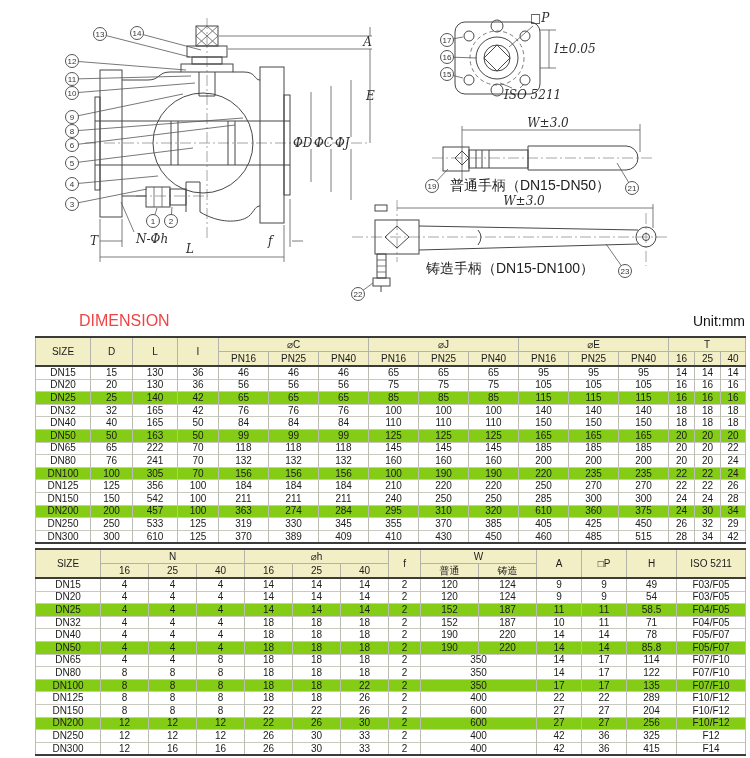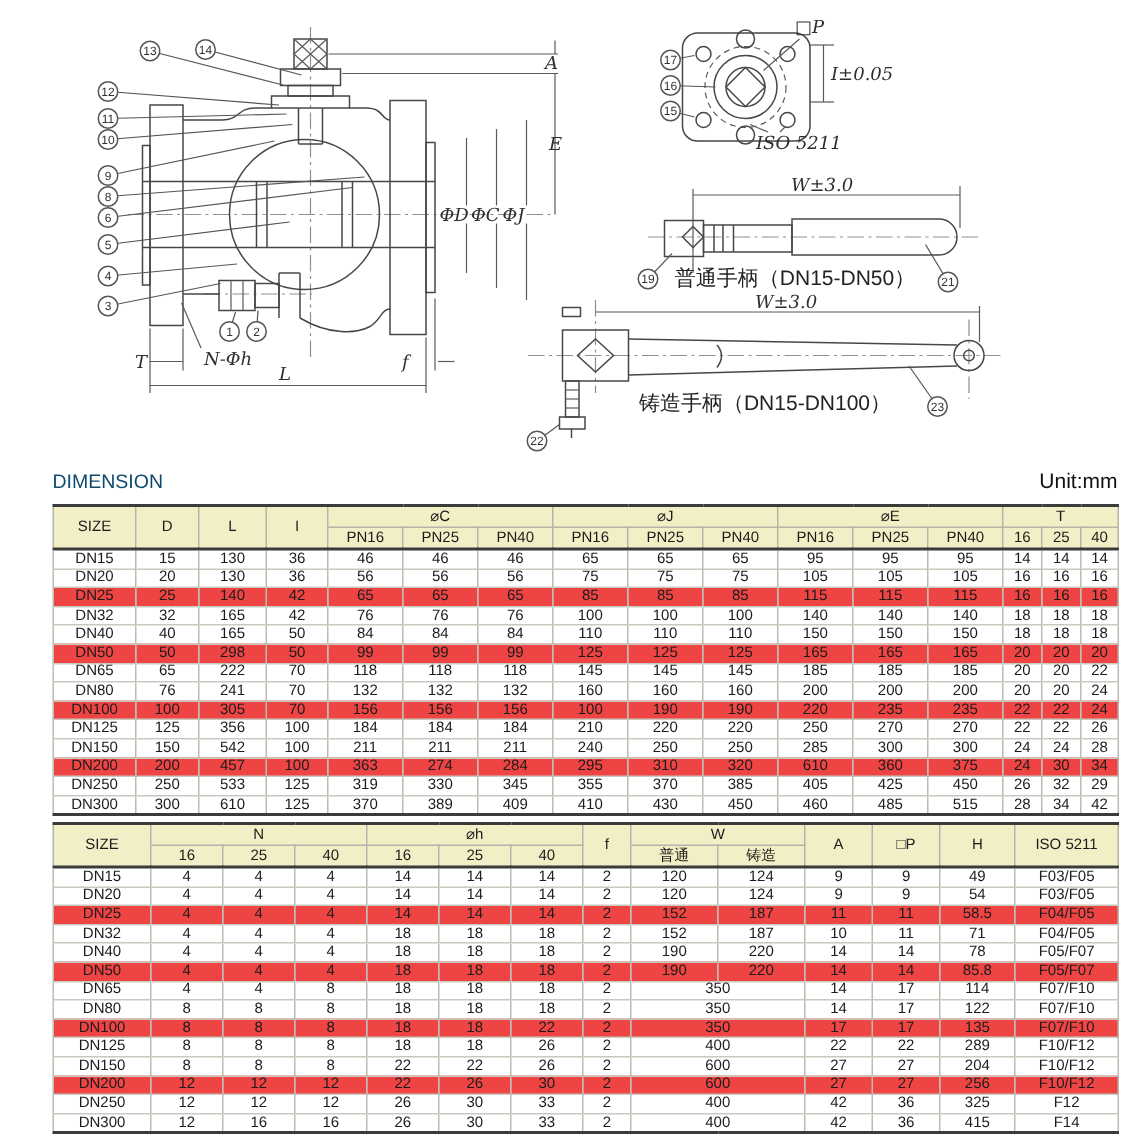--- a/index.html
+++ b/index.html
@@ -9,34 +9,34 @@
   .dwg{stroke:#474747;fill:none;stroke-width:1;}
   .thin{stroke:#5a5a5a;fill:none;stroke-width:0.8;}
   .cl{stroke:#8f8f8f;fill:none;stroke-width:0.8;stroke-dasharray:11 3 2 3;}
   text.lab{font:italic 12px "DejaVu Serif",serif;fill:#2e2e2e;stroke:none;}
   text.cap{font:14px "Liberation Sans",sans-serif;fill:#222;stroke:none;text-anchor:middle;}
   .bln circle{fill:#fff;stroke:#555;stroke-width:1;}
   .bln text{font:8px "Liberation Sans",sans-serif;fill:#333;stroke:none;text-anchor:middle;}
   .bln line{stroke:#555;stroke-width:0.8;}
   .titlebar{position:absolute;top:312px;left:35px;width:710px;display:flex;
             justify-content:space-between;align-items:baseline;}
-  .titlebar .t1{font-size:13px;color:#0c4a6e;}
+  .titlebar .t1{font-size:16px;color:#ef4444;margin-left:44px;}
   .titlebar .t2{font-size:14px;color:#111;}
   .tblwrap{position:absolute;left:35px;}
   #tbl1wrap{top:336px;} #tbl2wrap{top:548px;}
   table.dim-table{border-collapse:collapse;table-layout:fixed;width:710px;
        font-size:10px;line-height:1;color:#1b1b1b;
        border-top:2.5px solid #3b3b3b;border-bottom:2.5px solid #3b3b3b;}
   table.dim-table thead{border-bottom:2px solid #3b3b3b;border-radius:10px;}
   table.dim-table th{background:#f2eec5;font-weight:normal;border:1px solid #b3b3a8;
        height:13px;padding:0 1px;text-align:center;font-size:10px;}
   table.dim-table td{border-left:1px solid #bcbcb2;border-right:1px solid #bcbcb2;
        height:11.6px;padding:0 1px;text-align:center;}
   table.dim-table tbody tr{border-bottom:1px solid #c9c9bf;}
-  table.dim-table tbody tr.alt{background:#ef4444;}
+  table.dim-table tbody tr.alt{background:#84cc16;}
 </style>
 </head>
 <body>
 
 <div class="sheet">
 
   <svg width="750" height="310" viewBox="0 0 750 310">
 
     <g>
 
@@ -429,21 +429,21 @@
             <td>150</td>
             <td>150</td>
             <td>150</td>
             <td>18</td>
             <td>18</td>
             <td>18</td>
           </tr>
           <tr class="alt">
             <td>DN50</td>
             <td>50</td>
-            <td>298</td>
+            <td>163</td>
             <td>50</td>
             <td>99</td>
             <td>99</td>
             <td>99</td>
             <td>125</td>
             <td>125</td>
             <td>125</td>
             <td>165</td>
             <td>165</td>
             <td>165</td>

